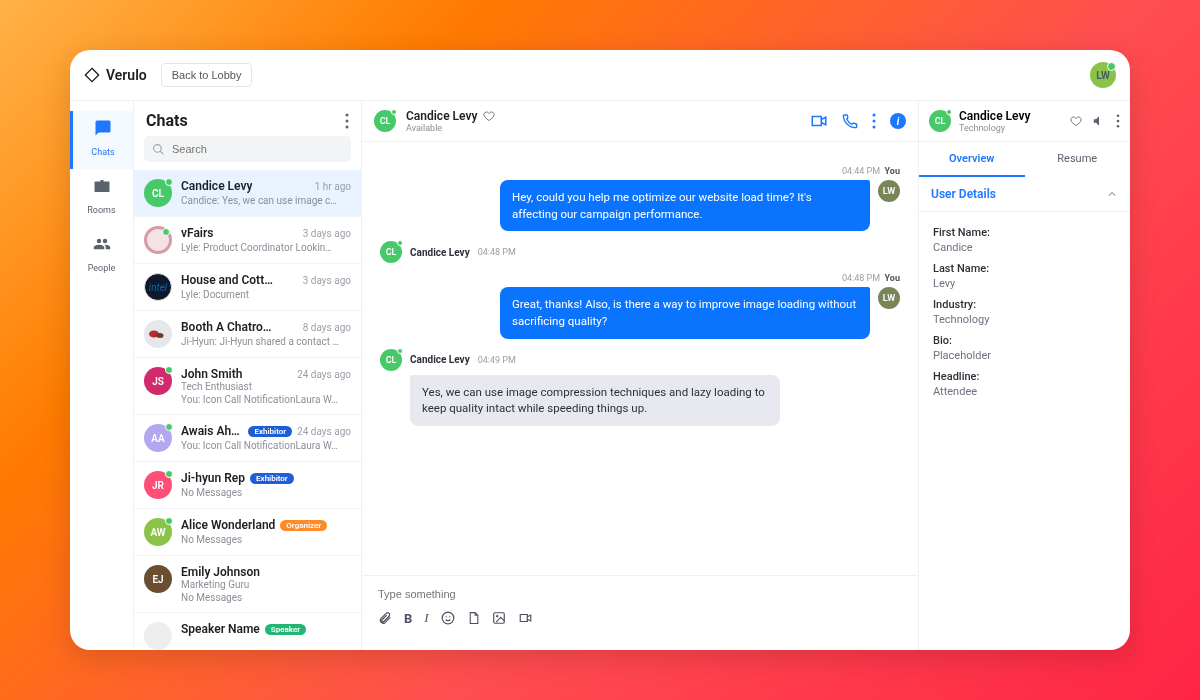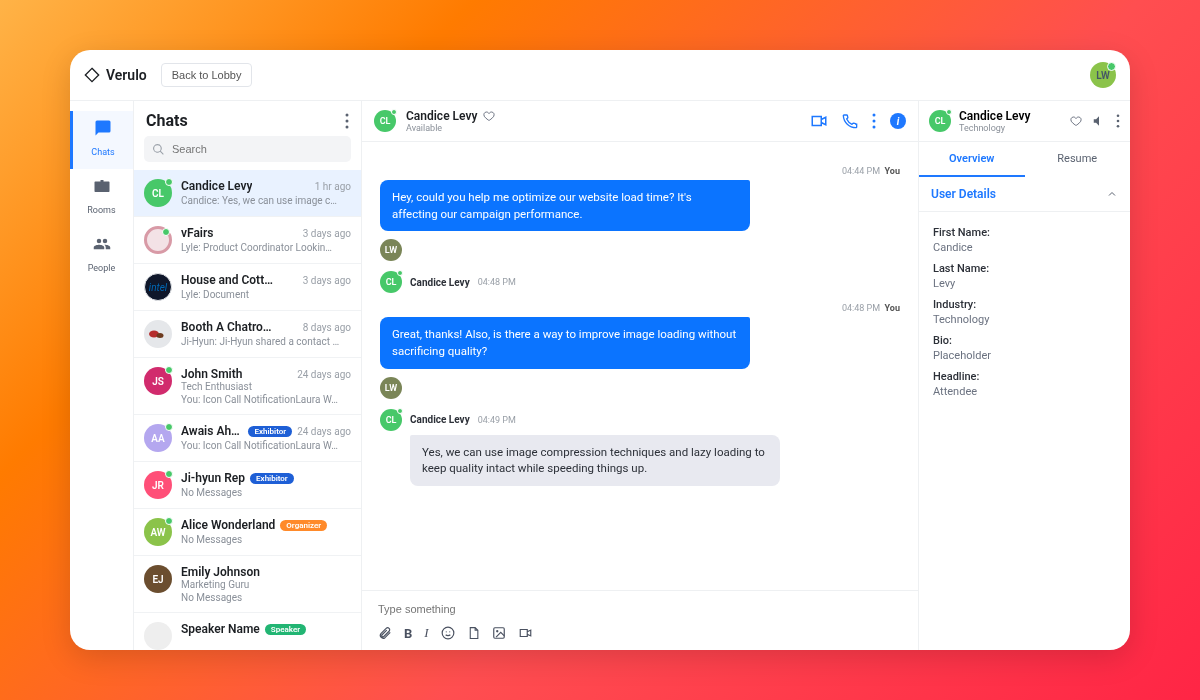--- a/index.html
+++ b/index.html
@@ -51,29 +51,29 @@
   
   .conv { flex:1; display:flex; flex-direction:column; min-width:0; }
   .conv-head { display:flex; align-items:center; padding:8px 12px; border-bottom:1px solid #eef0f2; gap:10px; }
   .conv-title { font-size:12px; font-weight:600; color:#1c1f23; display:flex; align-items:center; gap:6px;}
   .conv-sub { font-size:9px; color:#8a9099; }
   .conv-actions { margin-left:auto; display:flex; align-items:center; gap:14px; color:#1e78ff; }
   .conv-actions .info-badge{ width:16px;height:16px;border-radius:50%;background:#1e78ff;color:#fff;display:flex;align-items:center;justify-content:center;font-size:10px;font-weight:700;font-style:italic;cursor:pointer;}
   .messages { flex:1; overflow-y:auto; padding:14px 18px; }
   .meta-right{ text-align:right; font-size:9px; color:#9aa0a8; margin-bottom:4px; margin-top:10px;}
   .meta-left{ display:flex; align-items:center; gap:8px; font-size:10px; color:#6b7280; margin:10px 0 4px;}
-  .bubble-row{ display:flex; gap:8px;flex-direction:column; }
+  .bubble-row{ display:flex; gap:8px; }
   .bubble-row.right{ justify-content:flex-end; }
   .bubble { max-width:370px; padding:9px 12px; border-radius:8px; font-size:11.5px; line-height:1.45; }
   .bubble.blue{ background:#0b74ff; color:#fff; border-top-right-radius:2px; }
   .bubble.gray{ background:#e8e9f0; color:#2c3038; border-top-left-radius:2px; }
   .small-av{ width:22px;height:22px;border-radius:50%;background:#47c869;color:#fff;font-size:9px;font-weight:600;display:flex;align-items:center;justify-content:center;flex-shrink:0;position:relative;}
   .small-av .dot{position:absolute;top:-1px;right:-1px;width:6px;height:6px;border-radius:50%;background:#47c869;border:1px solid #fff;}
   .small-av.lw{ background:#7a8557; }
-  .composer{ border-top:1px solid #eef0f2; padding:6px 16px 9px; }
+  .composer{ border-top:1px solid #eef0f2; padding:6px 16px 24px; }
   .composer-input{ width:100%; border:none; font-size:11px; color:#333; padding:6px 0; outline:none; }
   .composer-tools{ display:flex; gap:12px; color:#4a5160; align-items:center; padding-top:4px;}
   .composer-tools span{ cursor:pointer; font-size:13px; }
   
   .rightpane { width:212px; border-left:1px solid #eef0f2; display:flex; flex-direction:column; }
   .rp-head { display:flex; align-items:center; padding:8px 10px; gap:8px; border-bottom:1px solid #eef0f2;}
   .rp-actions{ margin-left:auto; display:flex; gap:10px; color:#5a6270; align-items:center;}
   .tabs{ display:flex; }
   .tab{ flex:1; text-align:center; font-size:11px; padding:10px 0; color:#5a6270; cursor:pointer; }
   .tab.active{ color:#1e78ff; font-weight:600; border-bottom:2px solid #1e78ff; }

